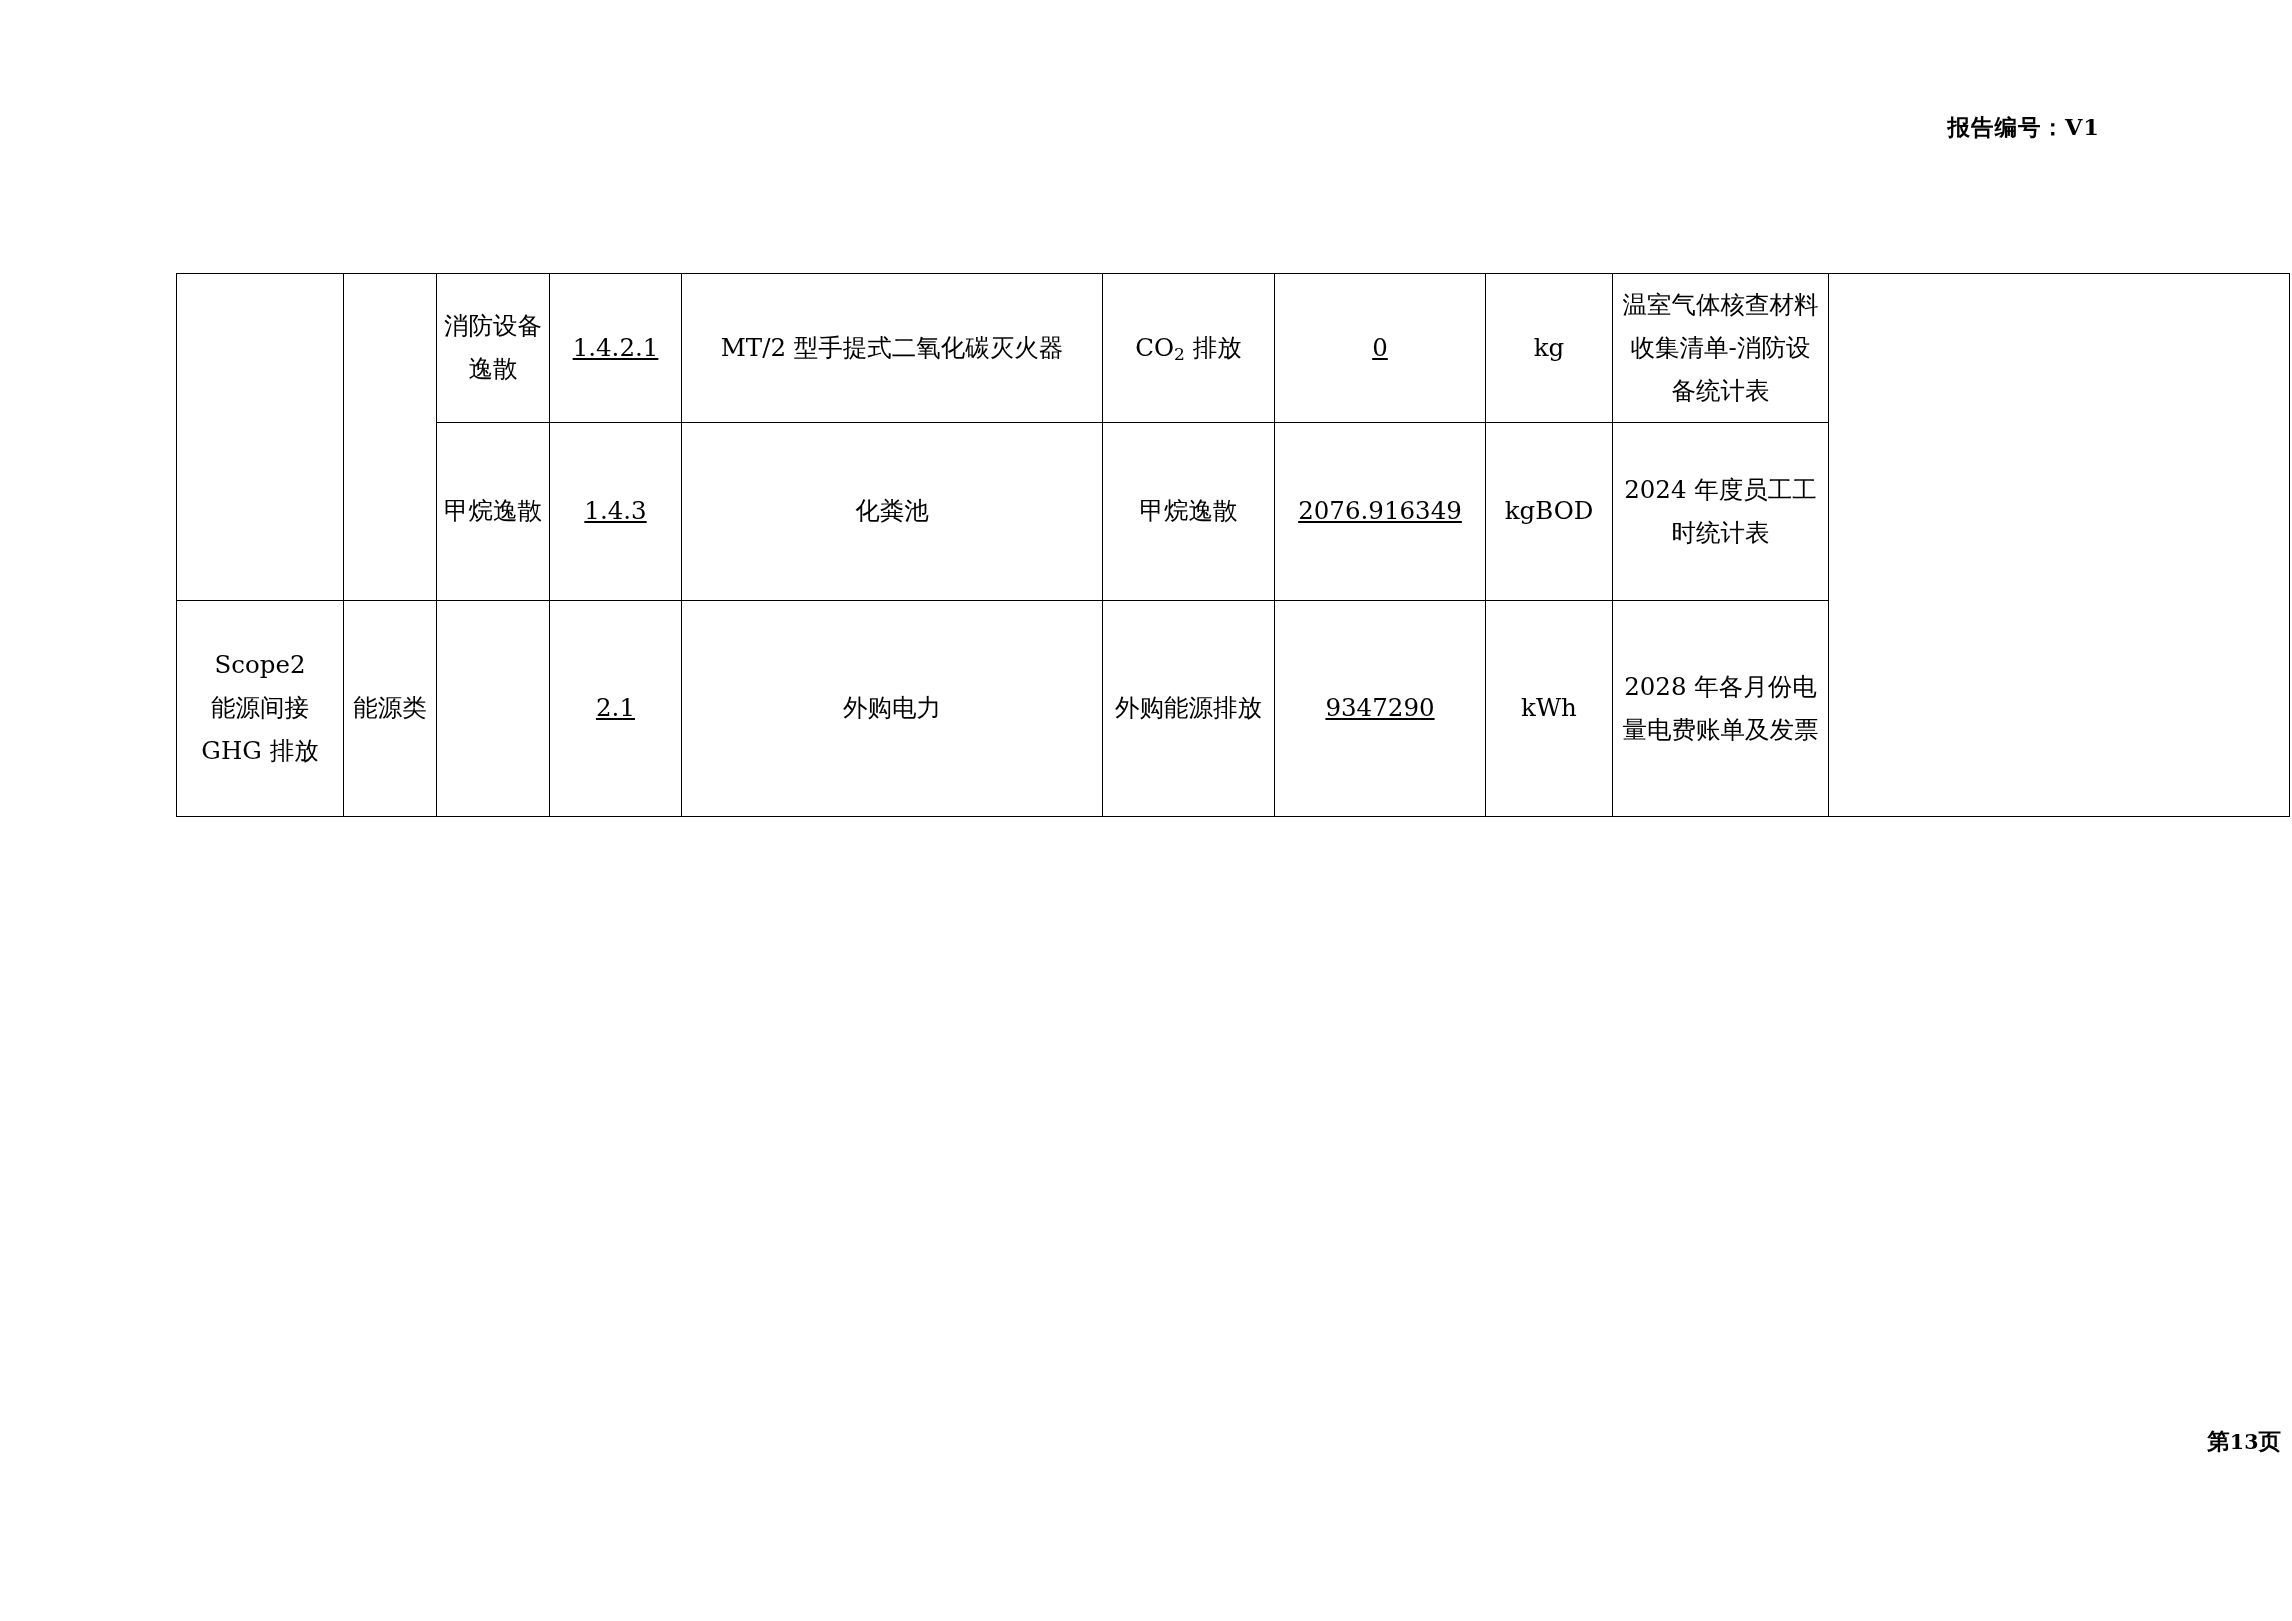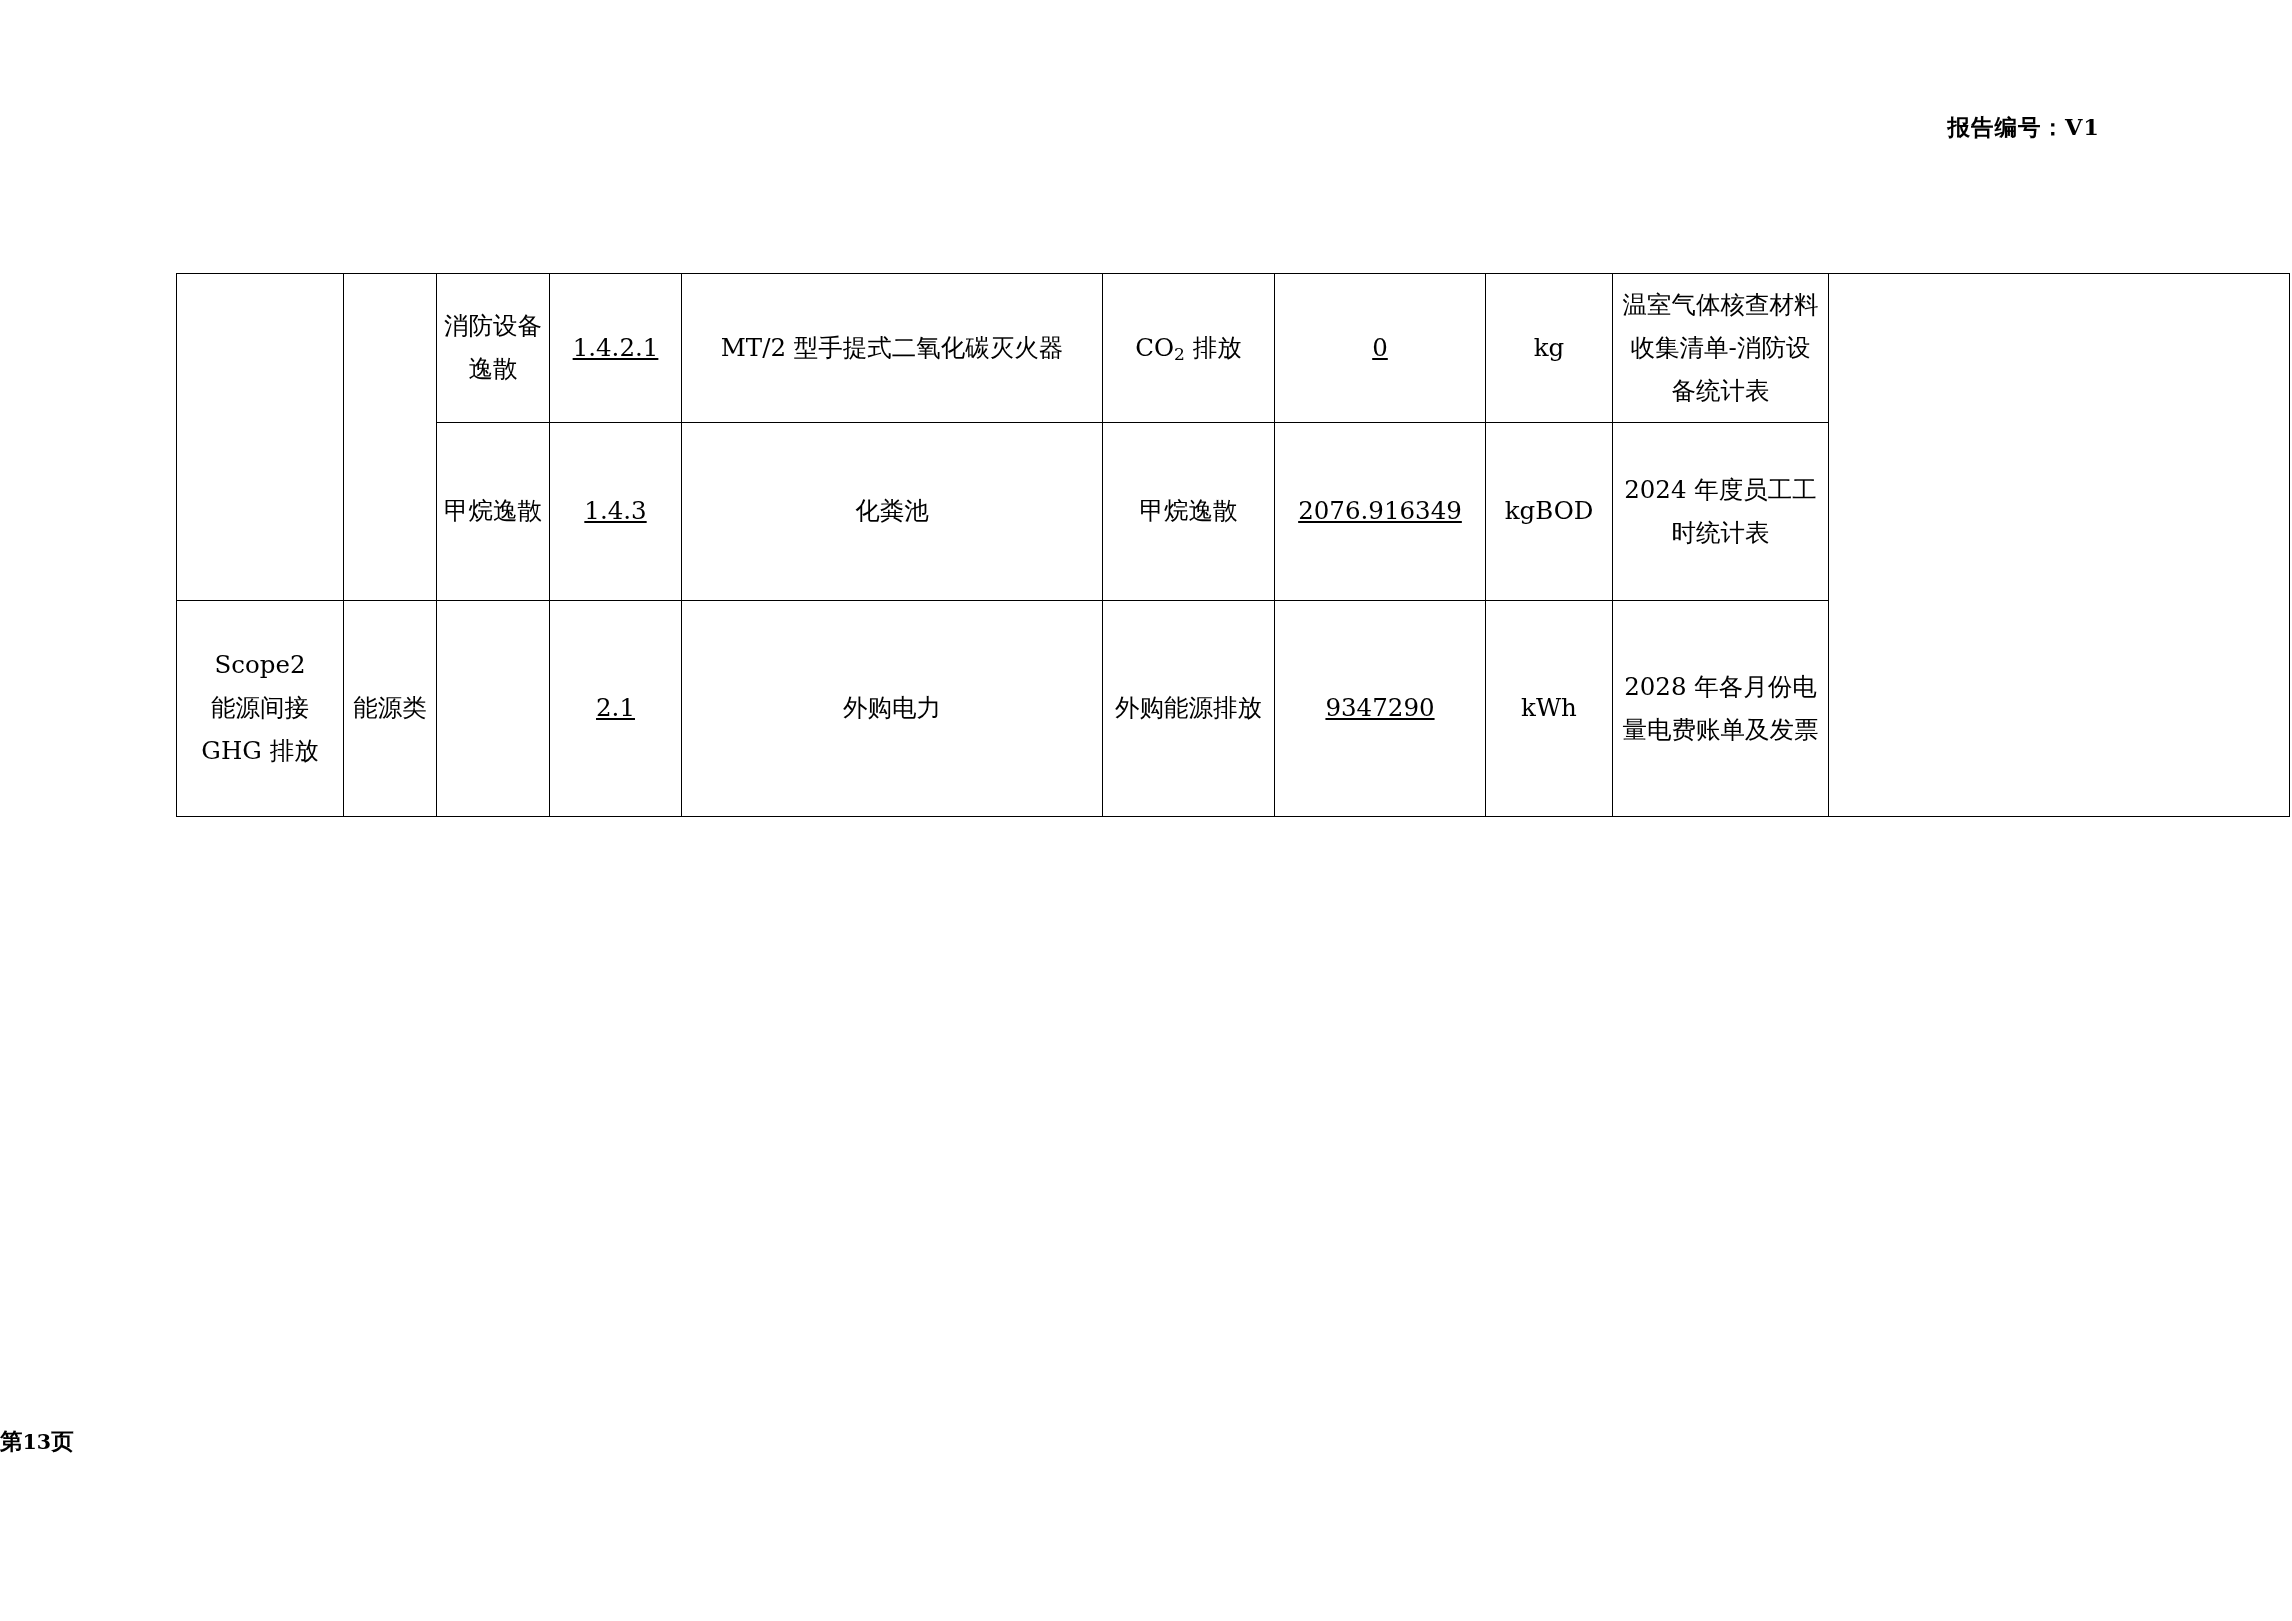--- a/index.html
+++ b/index.html
@@ -76,21 +76,21 @@
     height: 157px;
   }
   .scope-cell {
     height: 196px;
   }
   .footer {
     position: absolute;
     left: 0;
     right: 0;
     top: 1426px;
-    text-align: left;
+    text-align: right;
     font-size: 22.5px;
     font-weight: bold;
   }
   .footer .pagenum {
     font-size: 20.6px;
   }
   sub {
     font-size: 0.7em;
     vertical-align: -0.25em;
   }

